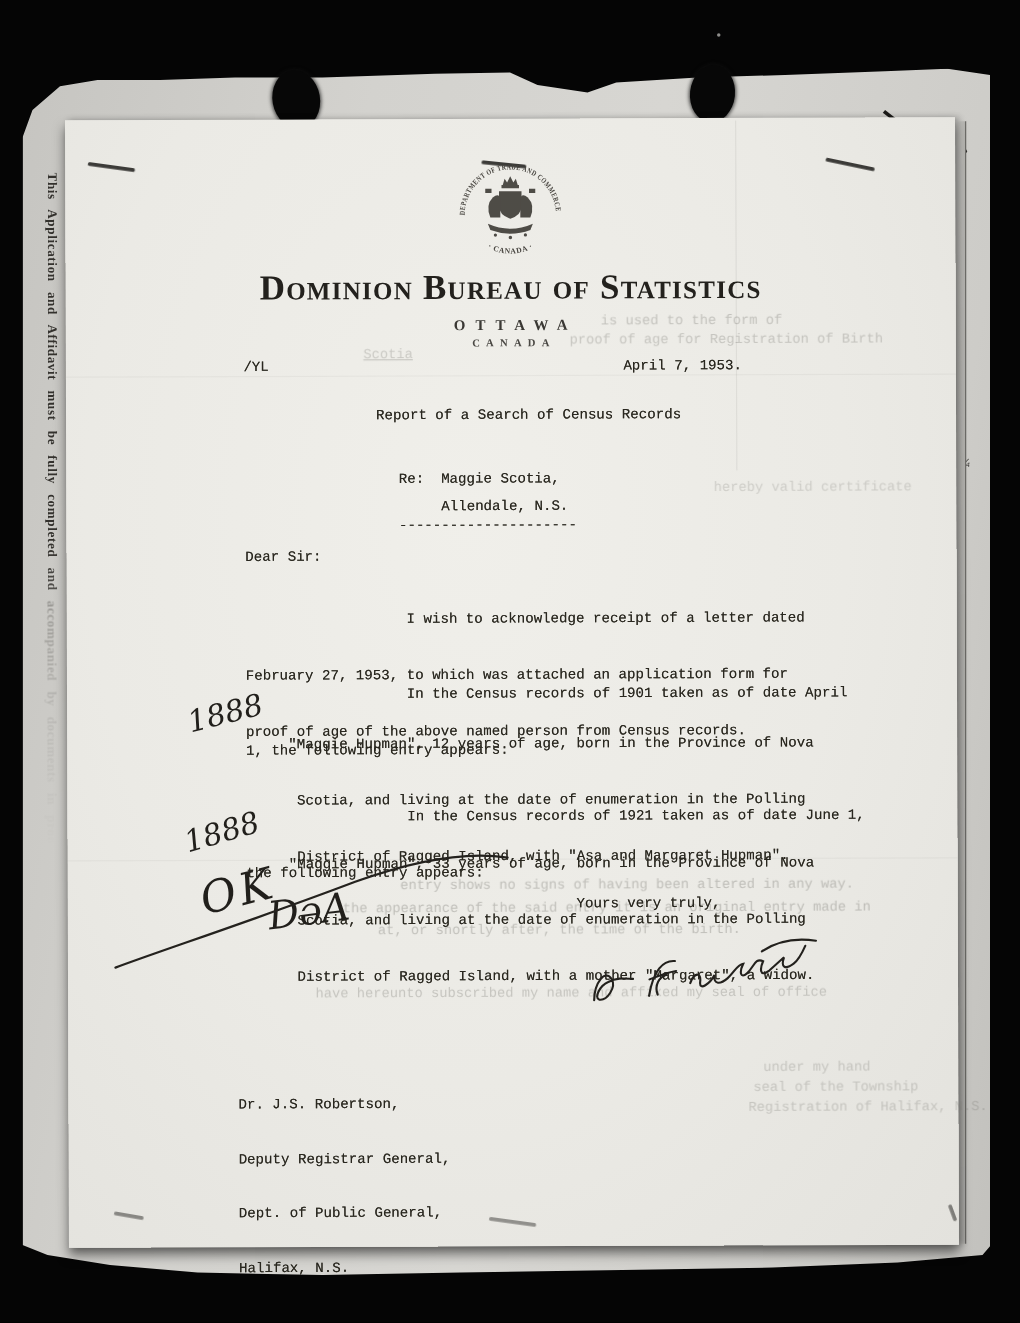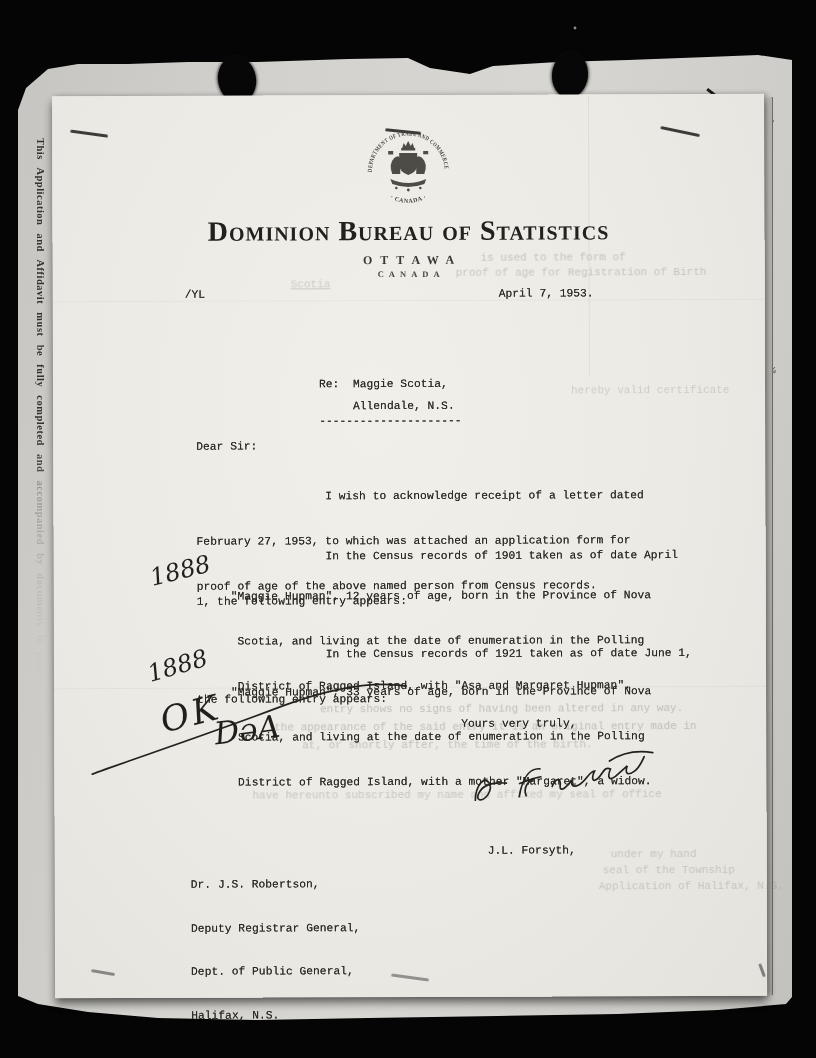--- a/index.html
+++ b/index.html
@@ -139,24 +139,25 @@
     <div class="ghost" style="left:428px;top:157px;opacity:.35">is used to the form of</div>
     <div class="ghost" style="left:403px;top:172px;opacity:.33">proof of age for Registration of Birth</div>
     <div class="ghost" style="left:238px;top:183px;opacity:.3;text-decoration:underline">Scotia</div>
     <div class="ghost" style="left:518px;top:290px;opacity:.26">hereby valid certificate</div>
     <div class="ghost" style="left:266px;top:608px;opacity:.38">entry shows no signs of having been altered in any way.</div>
     <div class="ghost" style="left:220px;top:626px;opacity:.38">the appearance of the said entry it is an original entry made in</div>
     <div class="ghost" style="left:248px;top:644px;opacity:.36">at, or shortly after, the time of the birth.</div>
     <div class="ghost" style="left:198px;top:694px;opacity:.32">have hereunto subscribed my name and affixed my seal of office</div>
     <div class="ghost" style="left:556px;top:754px;opacity:.3">under my hand</div>
     <div class="ghost" style="left:548px;top:770px;opacity:.3">seal of the Township</div>
-    <div class="ghost" style="left:544px;top:786px;opacity:.3">Application of Halifax, N.S.</div>
-
-    <div class="tt" style="left:132px;top:192px">/YL</div>
+    <div class="ghost" style="left:544px;top:786px;opacity:.3">Registration of Halifax, N.S.</div>
+
+    <div class="tt" style="left:142px;top:192px">/YL</div>
     <div class="tt" style="left:446px;top:192px">April 7, 1953.</div>
+    <div class="tt" style="left:248px;top:231px">Report of a Search of Census Records</div>
 
     <div class="tt" style="left:266px;top:282px">Re:  Maggie Scotia,</div>
     <div class="tt" style="left:266px;top:304px">     Allendale, N.S.</div>
     <div class="tt" style="left:266px;top:319px">---------------------</div>
 
     <div class="tt" style="left:143px;top:344px">Dear Sir:</div>
 
     <div class="tt" style="left:143px;top:364px">
       <div>                   I wish to acknowledge receipt of a letter dated</div>
       <div>February 27, 1953, to which was attached an application form for</div>
@@ -198,21 +199,20 @@
     <svg class="overlay" width="215" height="60" style="left:405px;top:655px">
       <g fill="none" stroke="#23211d" stroke-width="1.7" stroke-linecap="round" transform="rotate(-7 100 30)">
         <path d="M14,40 c2,-14 12,-24 16,-15 c3,7 -6,17 -12,15 c-4,-2 2,-11 9,-13 c8,-3 14,-1 20,0"></path>
         <path d="M58,42 c6,-20 15,-27 24,-25 m-22,12 c8,-2 16,-4 22,-4 m-17,17 c-2,-8 3,-14 9,-15"></path>
         <path d="M92,36 c4,-8 10,-8 8,0 c-2,8 8,2 12,-4 c-2,8 4,8 10,4 c6,-4 9,-10 14,-10 c-4,6 -4,12 2,8 c6,-4 8,-12 14,-8 c-3,5 -5,13 4,8 l13,-9 c-4,8 0,10 7,6 c5,-3 8,-8 11,-13"></path>
         <path d="M152,18 c14,-7 30,-7 44,-3"></path>
       </g>
     </svg>
 
     <div class="tt" style="left:433px;top:719px">
-      <div>J.L. Forsyth,</div>
     </div>
 
     <div class="tt" style="left:136px;top:753px;line-height:14.5px">
       <div>Dr. J.S. Robertson,</div>
       <div>Deputy Registrar General,</div>
       <div>Dept. of Public General,</div>
       <div>Halifax, N.S.</div>
     </div>
 
   </div>

